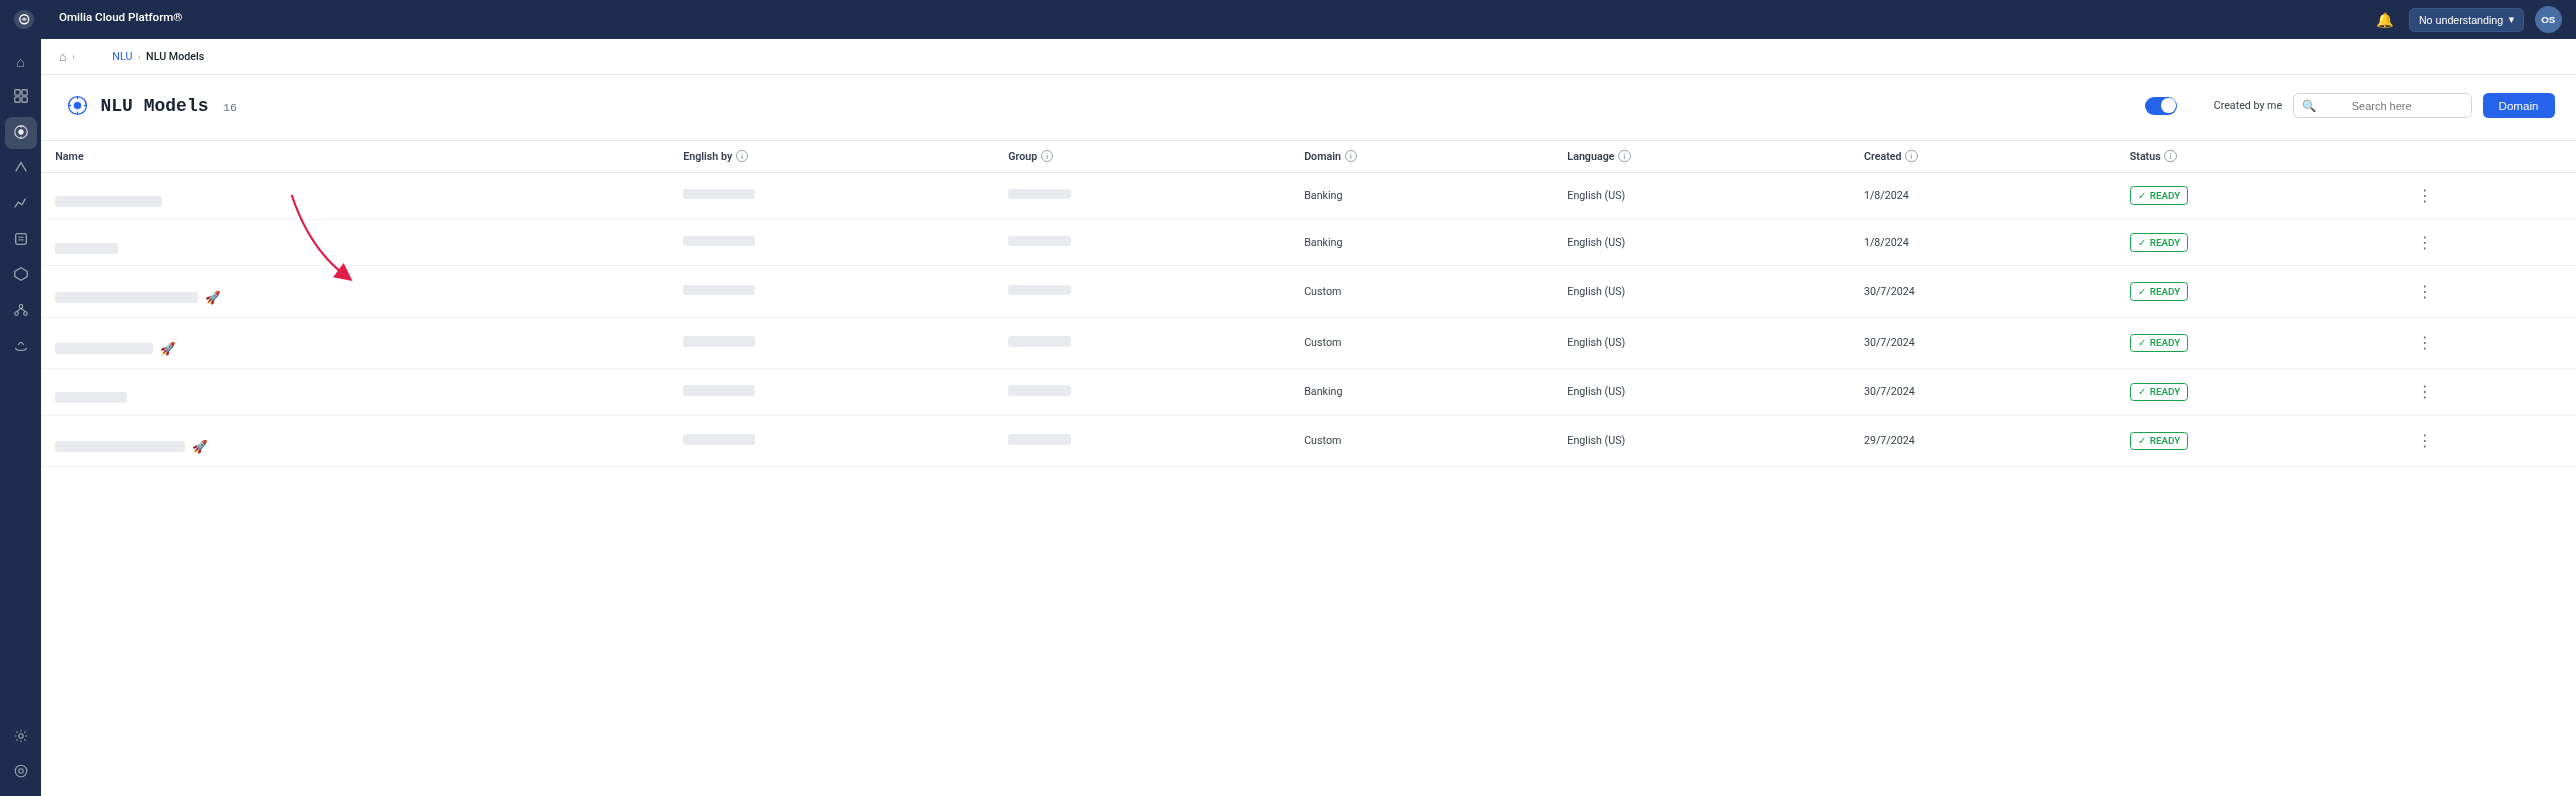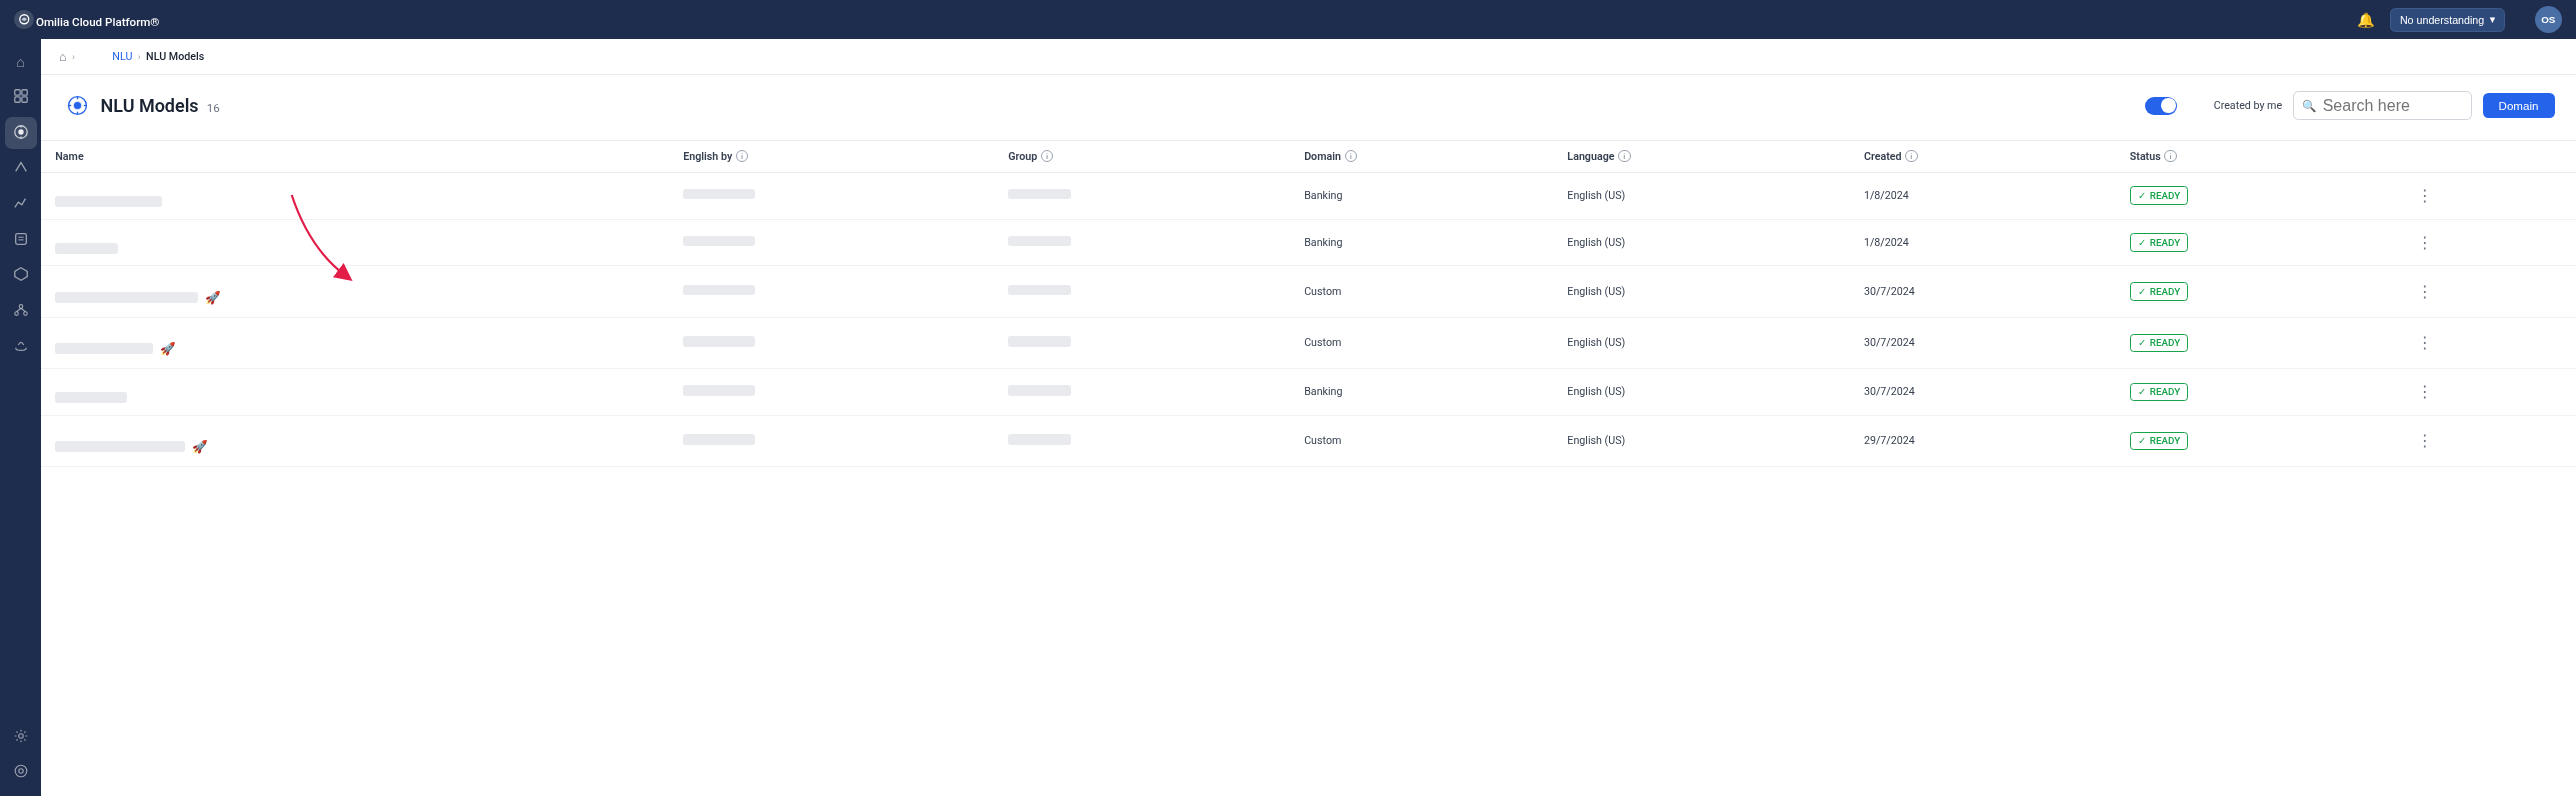--- a/index.html
+++ b/index.html
@@ -12,22 +12,22 @@
       display: flex;
       align-items: center;
       justify-content: space-between;
       padding: 0 14.3px;
       position: fixed;
       top: 0; left: 0; right: 0;
       z-index: 100;
     }
     .navbar-left {
       display: flex;
-      align-items: flex-end;
-      gap: 2px;
+      align-items: flex-start;
+      gap: 25px;
     }
     .navbar-logo {
       display: flex;
       align-items: center;
       gap: 7.2px;
       color: #fff;
       font-size: 11.6px;
       font-weight: 500;
     }
     .logo-icon {
@@ -69,21 +69,20 @@
     .avatar-btn {
       width: 27px;
       height: 27px;
       background: #4a6fa5;
       border-radius: 50%;
       border: none;
       color: #fff;
       font-size: 9.8px;
       font-weight: 600;
       cursor: pointer;
-      margin-left: 19px;
     }
 
     
     .layout {
       display: flex;
       margin-top: 39px;
       min-height: calc(100vh - 39px);
     }
 
     
@@ -163,20 +162,21 @@
       display: flex;
       align-items: center;
       justify-content: center;
       color: #2563eb;
       font-size: 18px;
     }
     .page-title {
       font-size: 18px;
       font-weight: 600;
       color: #1a2332;
+      font-family: Liberation Mono, monospace;
     }
     .page-count {
       font-size: 11.6px;
       color: #6b7280;
       font-weight: 400;
       margin-left: 3.6px;
     }
     .page-header-controls {
       display: flex;
       align-items: center;
@@ -216,24 +216,25 @@
       border: 0.9px solid #d1d5db;
       border-radius: 5.4px;
       background: #fff;
       padding: 4.5px 9px;
       gap: 5.4px;
       width: 179px;
     }
     .search-box input {
       border: none;
       outline: none;
-      font-size: 16px;
+      font-size: 11px;
       color: #9aa3b0;
       background: transparent;
       width: 100%;
+      margin-left: 29px;
     }
     .search-icon { color: #9aa3b0; font-size: 11.6px; }
     .create-btn {
       background: #2563eb;
       color: #fff;
       border: none;
       border-radius: 5.4px;
       padding: 6.3px 16px;
       font-size: 11.6px;
       font-weight: 500;

